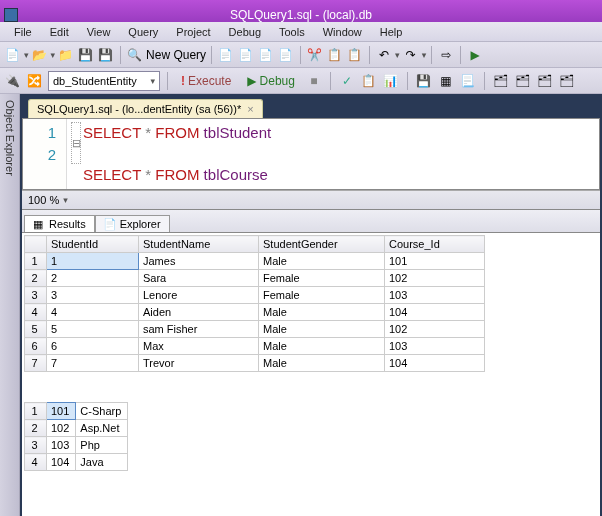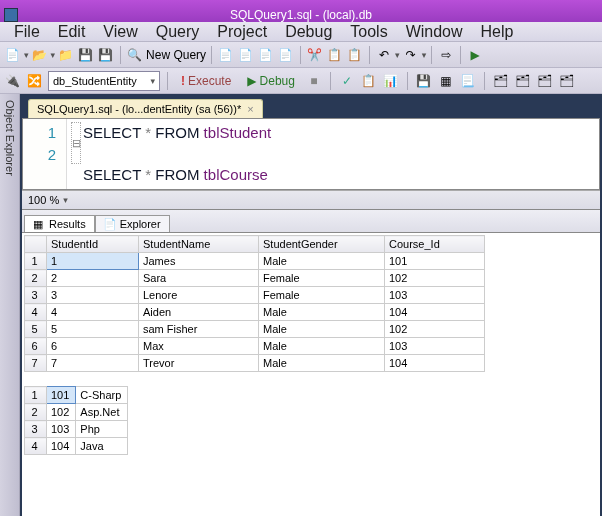--- a/index.html
+++ b/index.html
@@ -1,48 +1,48 @@
 <!DOCTYPE html>
 <html><head>
 <meta charset="utf-8">
 <style>
 * { box-sizing: border-box; margin: 0; padding: 0; font-family: 'Segoe UI', Tahoma, sans-serif; }
 body { background: #fff; font-size: 12px; overflow: hidden; width: 602px; height: 516px; }
 .titlebar { background: linear-gradient(#b84fd8,#9a3cc0); height: 22px; color: #fff; display: flex; align-items: flex-end; justify-content: center; font-size: 12px; position: relative; }
 .titlebar .app-icon { position: absolute; left: 4px; width: 14px; height: 14px; background: #3a6ea5; border: 1px solid #234; }
 .menubar { background: linear-gradient(#e8e6f0,#d8d6e6); height: 20px; border-bottom: 1px solid #b8b6c8; display: flex; align-items: center; padding-left: 6px; gap: 2px; }
-.menubar span { padding: 12px 8px; font-size: 16px; color: #222; cursor: default; }
+.menubar span { padding: 12px 8px; font-size: 11px; color: #222; cursor: default; }
 .toolbar { background: linear-gradient(#e4e2ee,#d4d2e0); height: 26px; border-bottom: 1px solid #b8b6c8; display: flex; align-items: center; padding-left: 4px; gap: 2px; }
 .tbicon { width: 18px; height: 18px; display: inline-flex; align-items: center; justify-content: center; font-size: 12px; }
 .sep { width: 1px; height: 18px; background: #aaa8b8; margin: 0 3px; }
 .toolbar2 { background: linear-gradient(#e4e2ee,#d4d2e0); height: 26px; border-bottom: 1px solid #b8b6c8; display: flex; align-items: center; padding-left: 4px; gap: 4px; }
 .dbselect { height: 20px; width: 112px; border: 1px solid #8886a0; background: #fff; font-size: 11px; padding: 0 4px; display: flex; align-items: center; justify-content: space-between; }
 .btn-ex { display: flex; align-items: center; gap: 3px; padding: 1px 6px; color: #944; font-size: 12px;}
 .btn-dbg { display: flex; align-items: center; gap: 3px; padding: 1px 6px; color: #2a7a2a; font-size: 12px;}
 .main { display: flex; height: calc(516px - 22px - 20px - 26px - 26px); }
 .sidetab { width: 20px; background: linear-gradient(90deg,#d4d2e0,#c0bed0); border-right: 1px solid #a8a6b8; display: flex; align-items: flex-start; justify-content: center; padding-top: 4px; color: #333; cursor: default; }
 .sidetab .txt { writing-mode: vertical-lr; font-size: 11px; padding-top: 2px; }
 .content { flex: 1; background: #293955; display: flex; flex-direction: column; }
 .filetab-row { height: 24px; display: flex; align-items: flex-end; padding-left: 8px; }
 .filetab { background: #f8f0d0; border: 1px solid #cc9; border-bottom: none; border-radius: 3px 3px 0 0; padding: 3px 8px; font-size: 11px; display: flex; align-items: center; gap: 6px; }
 .filetab .close { color: #888; font-size: 11px; cursor: default;}
 .editor { background: #fff; border: 1px solid #888; margin: 0 2px; display: flex; font-family: Consolas, monospace; font-size: 15px; }
 .gutter { width: 44px; text-align: right; padding-right: 10px; color: #2b91af; background: #fefefc; border-right: 1px solid #ddd; line-height: 22px; padding-top: 3px;}
 .code { flex: 1; padding: 3px 4px; line-height: 22px; white-space: pre; }
-.kw { color: #0f172a; }
+.kw { color: #b91c1c; }
 .op { color: #808080; }
 .ident { color: #701a75; }
 .bracket { color: #888; border: 1px dotted #aaa; width: 10px; display: inline-block; text-align: center; line-height: 40px; vertical-align: top; font-size: 11px; margin-right: 2px; }
 .zoom { background: linear-gradient(#e8e8ee,#dcdce6); height: 20px; border-top: 1px solid #aaa; border-bottom: 1px solid #888; display: flex; align-items: center; padding-left: 6px; gap: 4px; font-size: 11px; margin: 0 2px;}
 .resultbar { background: linear-gradient(#eeeef4,#dedee8); height: 22px; display: flex; align-items: flex-end; padding-left: 2px; margin: 0 2px;}
 .rtab { padding: 2px 8px; font-size: 11px; border: 1px solid #999; border-bottom: none; background: #f4f4f8; display: flex; align-items: center; gap: 4px; }
 .rtab.active { background: #fff; }
 .rtab .ric { width: 12px; height: 12px; }
 .results { background: #fff; margin: 0 2px; flex: 1; overflow: auto; border-top: 1px solid #888; padding: 2px;}
-table.grid { border-collapse: collapse; font-size: 11px; margin-bottom: 14px; }
+table.grid { border-collapse: collapse; font-size: 11px; margin-bottom: 30px; }
 table.grid th, table.grid td { border: 1px solid #ccc; padding: 2px 6px 2px 4px; text-align: left; height: 16px; background: #fff;}
 table.grid th { background: linear-gradient(#f8f8fa,#e8e8ee); font-weight: normal;}
 table.grid .rowhdr { background: linear-gradient(#f8f8fa,#e8e8ee); text-align: center; width: 22px;}
 table.grid td.sel { background: #d4e6f9; border: 1px solid #5a8ac6;}
 .drop { font-size: 9px; color: #555;}
 </style>
 </head>
 <body>
 
 <div class="titlebar">

